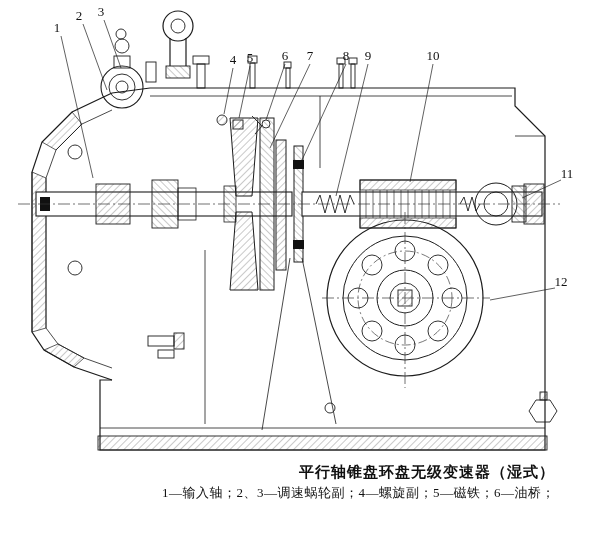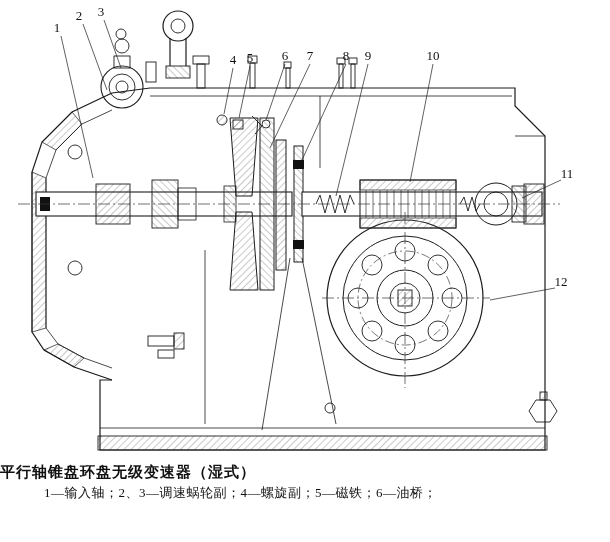--- a/index.html
+++ b/index.html
@@ -3,21 +3,21 @@
 <meta charset="utf-8">
 <style>
   html,body{margin:0;padding:0;background:#ffffff;}
   .page{
     width:610px;height:542px;position:relative;background:#ffffff;
     font-family:"Liberation Serif","DejaVu Serif",serif;color:#111;
     overflow:hidden;
   }
   .drawing-wrap{width:610px;height:458px;}
   svg{display:block;}
-  .caption{width:555px;text-align:left;line-height:1.45;}
+  .caption{width:555px;text-align:right;line-height:1.45;}
   .cap-title{font-size:15px;font-weight:700;letter-spacing:1px;margin-top:4px;}
   .cap-line{font-size:13px;letter-spacing:0.5px;margin-left:44px;}
   text.callout{font-family:"Liberation Serif","DejaVu Serif",serif;font-size:13px;fill:#111;}
 </style>
 </head>
 <body>
 
 <div class="page">
 
   <div class="drawing-wrap">

